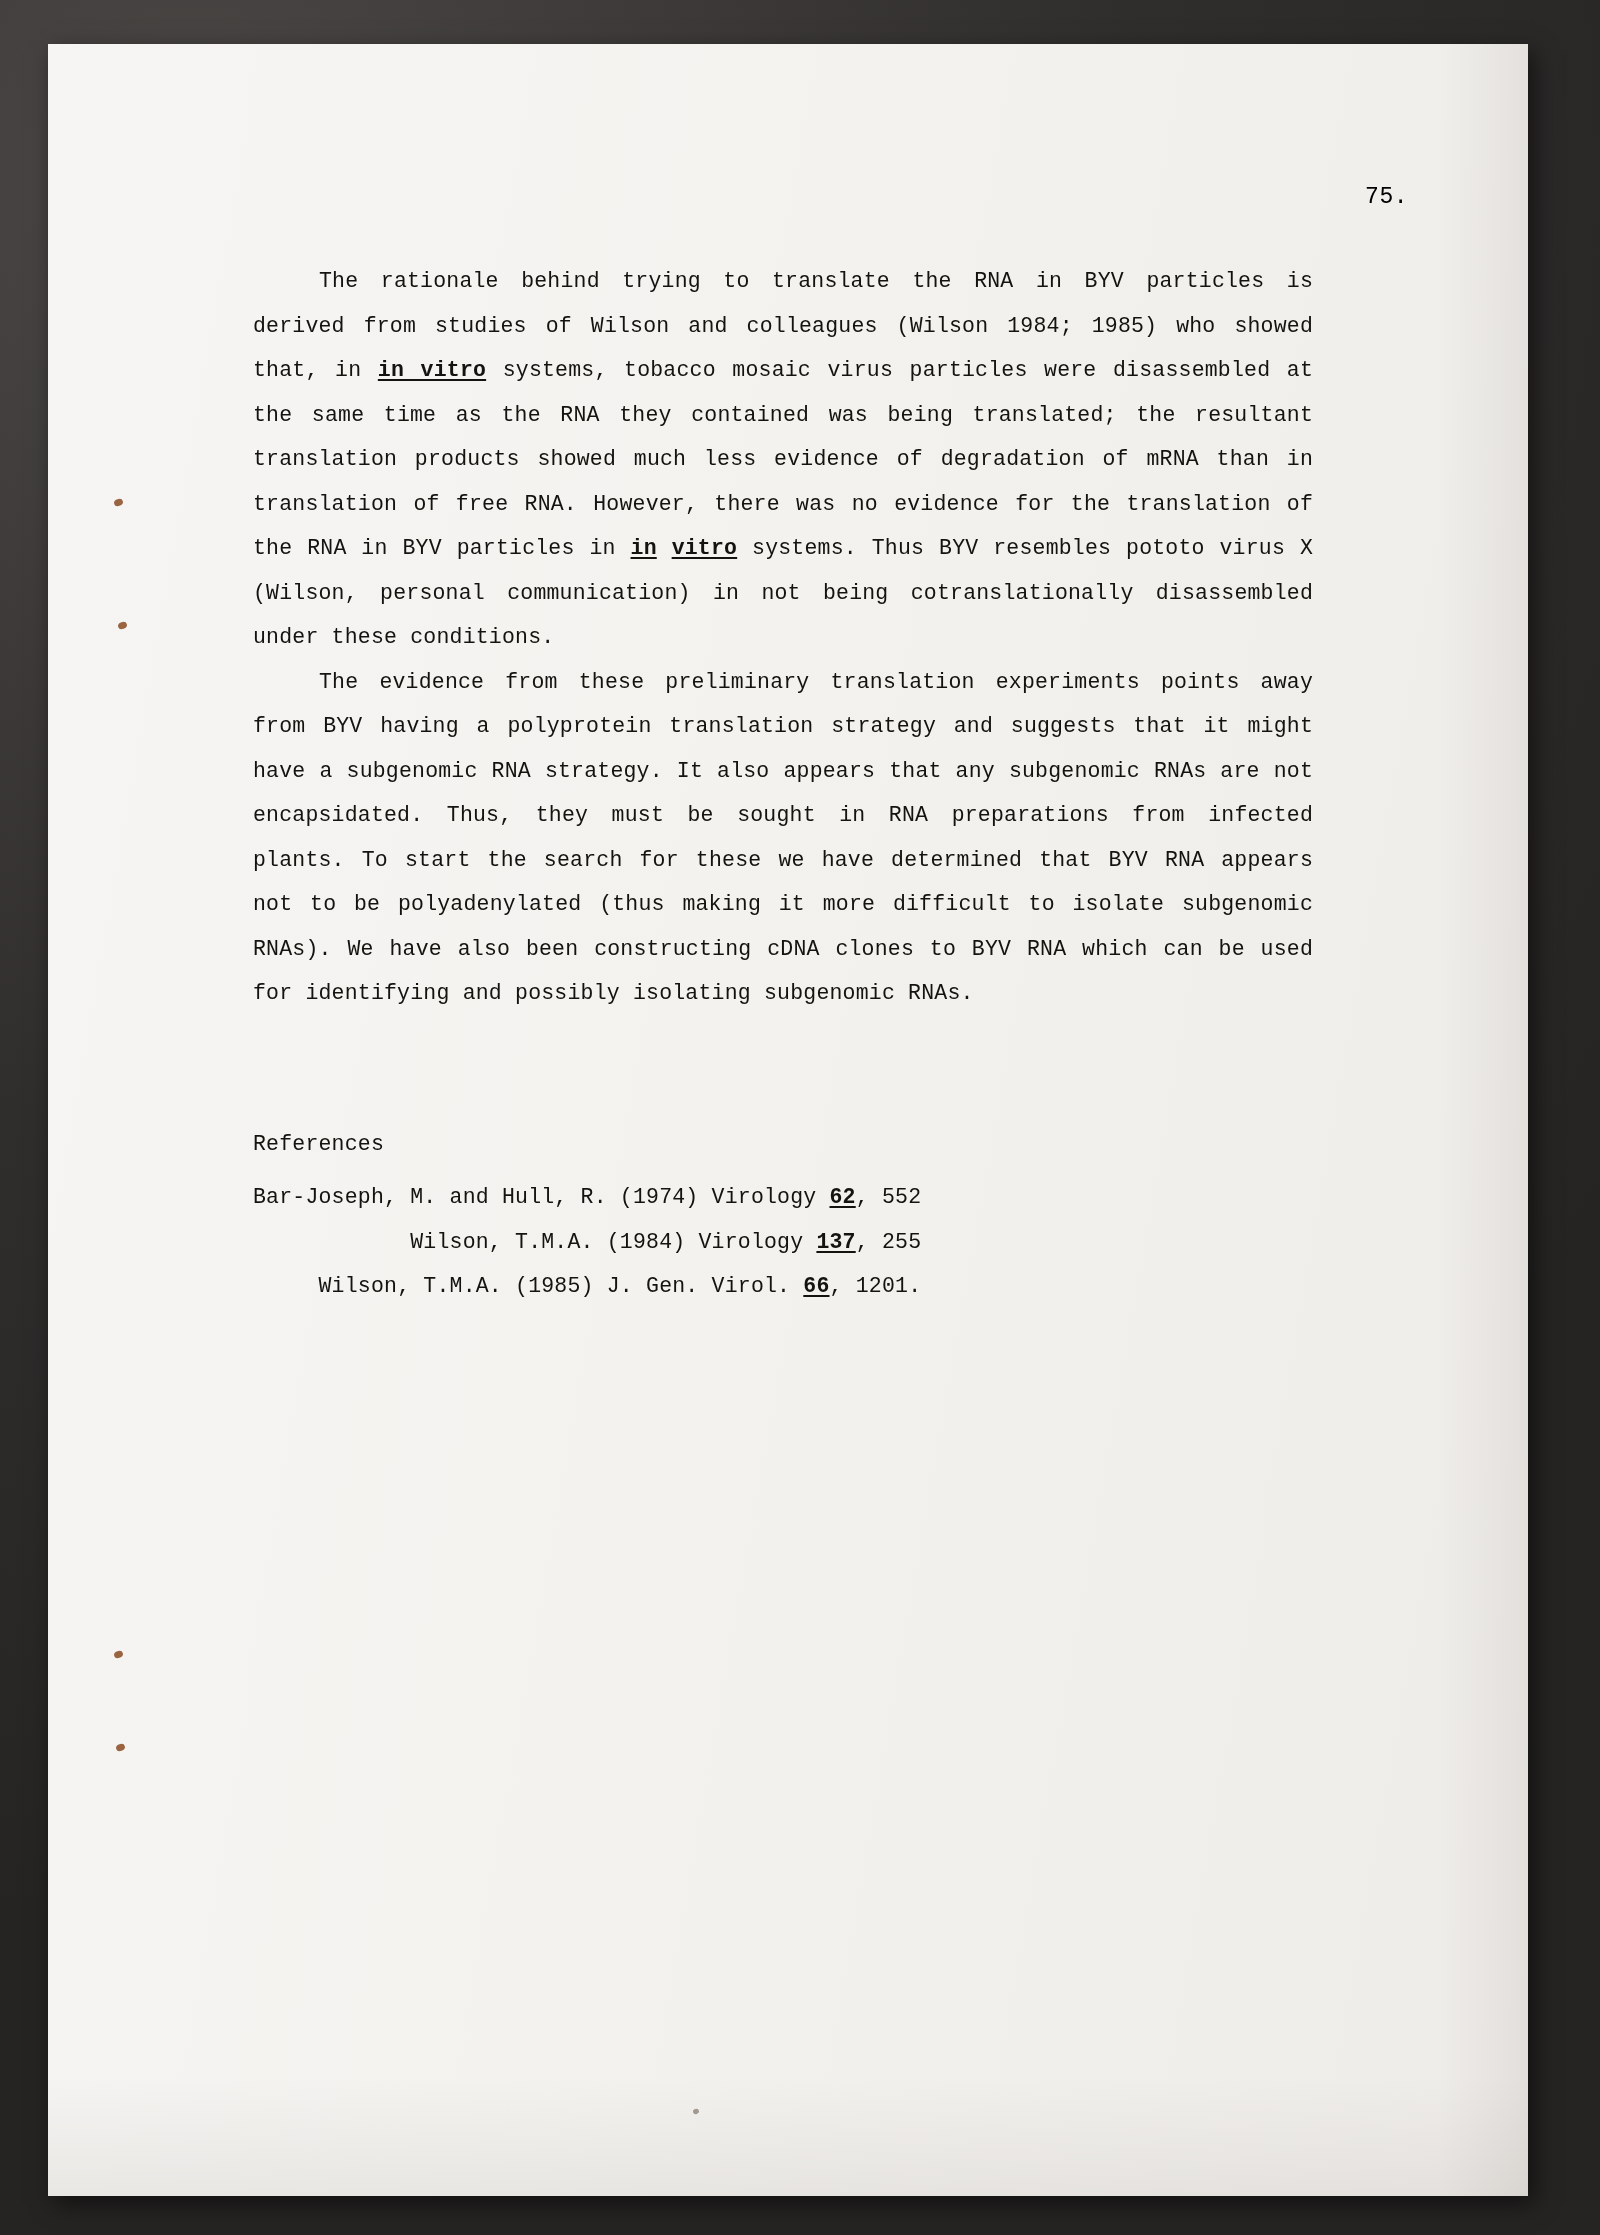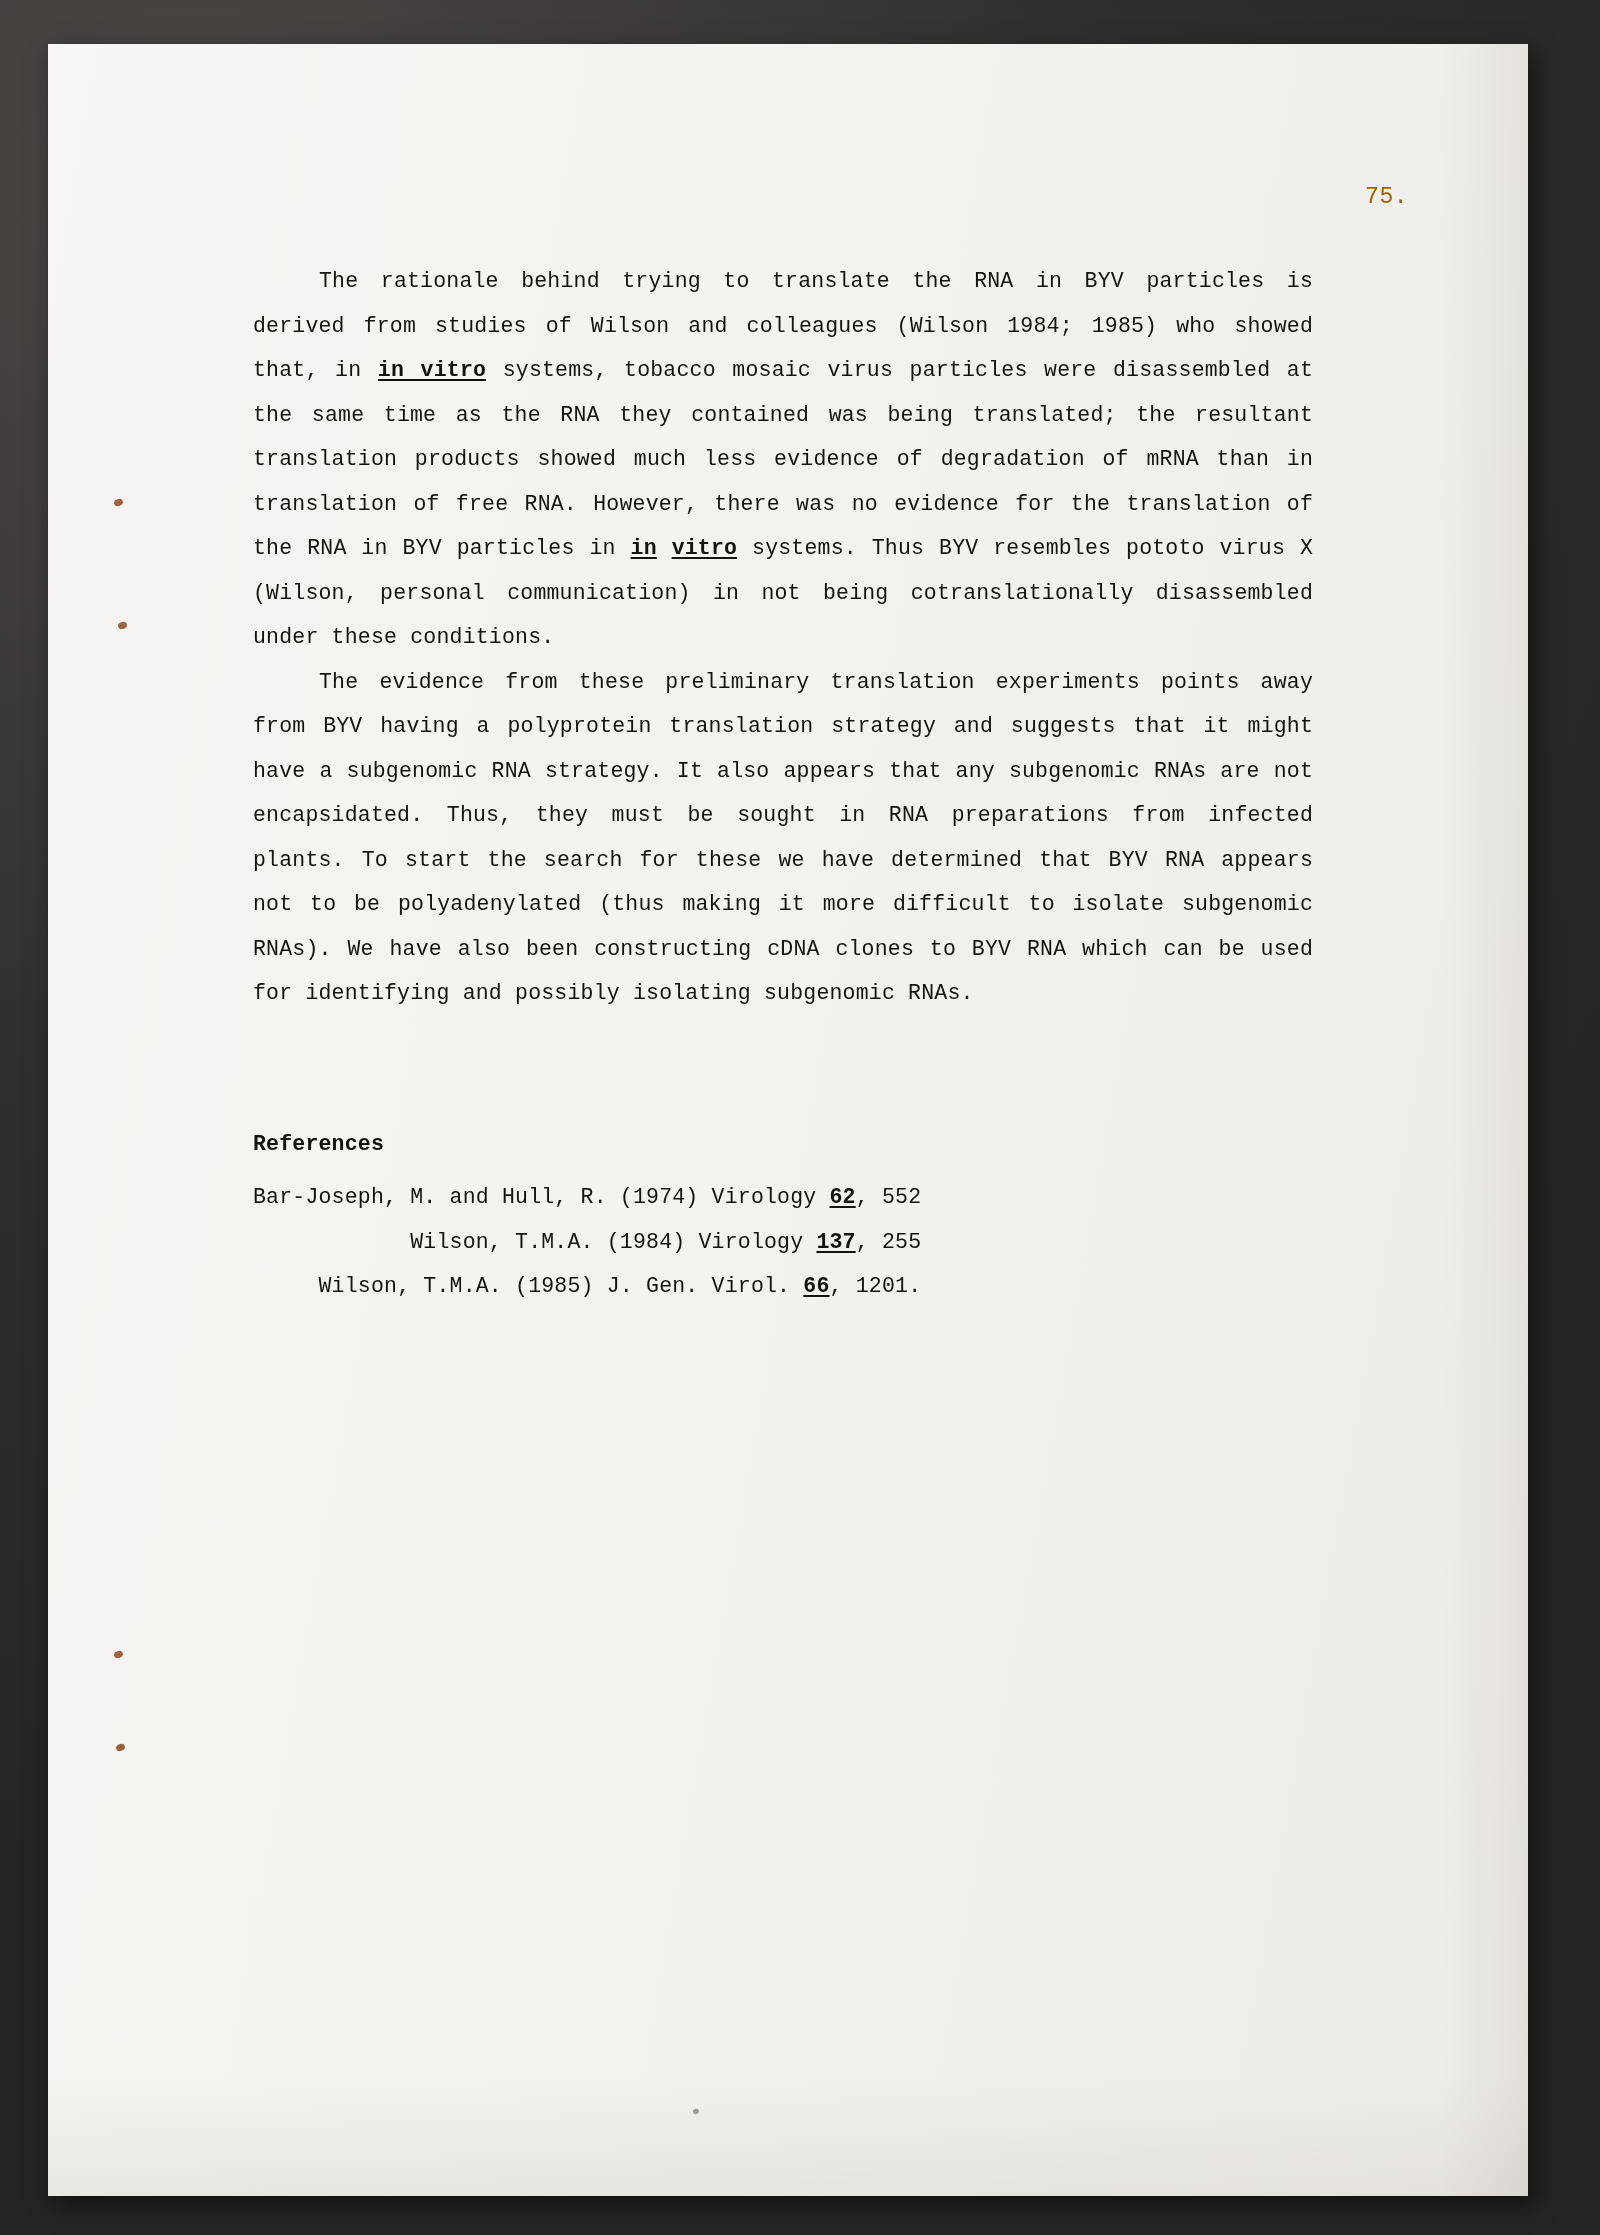--- a/index.html
+++ b/index.html
@@ -36,21 +36,21 @@
     inset: 0;
     background:
       linear-gradient(100deg, #f6f5f3 0%, #f3f2ef 45%, #eeece9 100%);
   }
   .page-number {
     position: absolute;
     right: 120px;
     top: 140px;
     font-size: 23px;
     letter-spacing: 0.5px;
-    color: #a16207;
+    color: #000000;
   }
   .body-text {
     position: absolute;
     left: 205px;
     top: 215px;
     width: 1060px;
     color: #15130f;
     font-size: 21.5px;
     line-height: 44.5px;
     letter-spacing: 0.2px;
@@ -72,21 +72,20 @@
     text-underline-offset: 3px;
     font-weight: bold;
   }
   .refs-head {
     position: absolute;
     left: 205px;
     top: 1088px;
     font-size: 21.5px;
     color: #15130f;
     letter-spacing: 0.2px;
-    font-weight: bold;
   }
   .refs {
     position: absolute;
     left: 205px;
     top: 1131px;
     font-size: 21.5px;
     line-height: 44.5px;
     color: #15130f;
     letter-spacing: 0.2px;
   }

